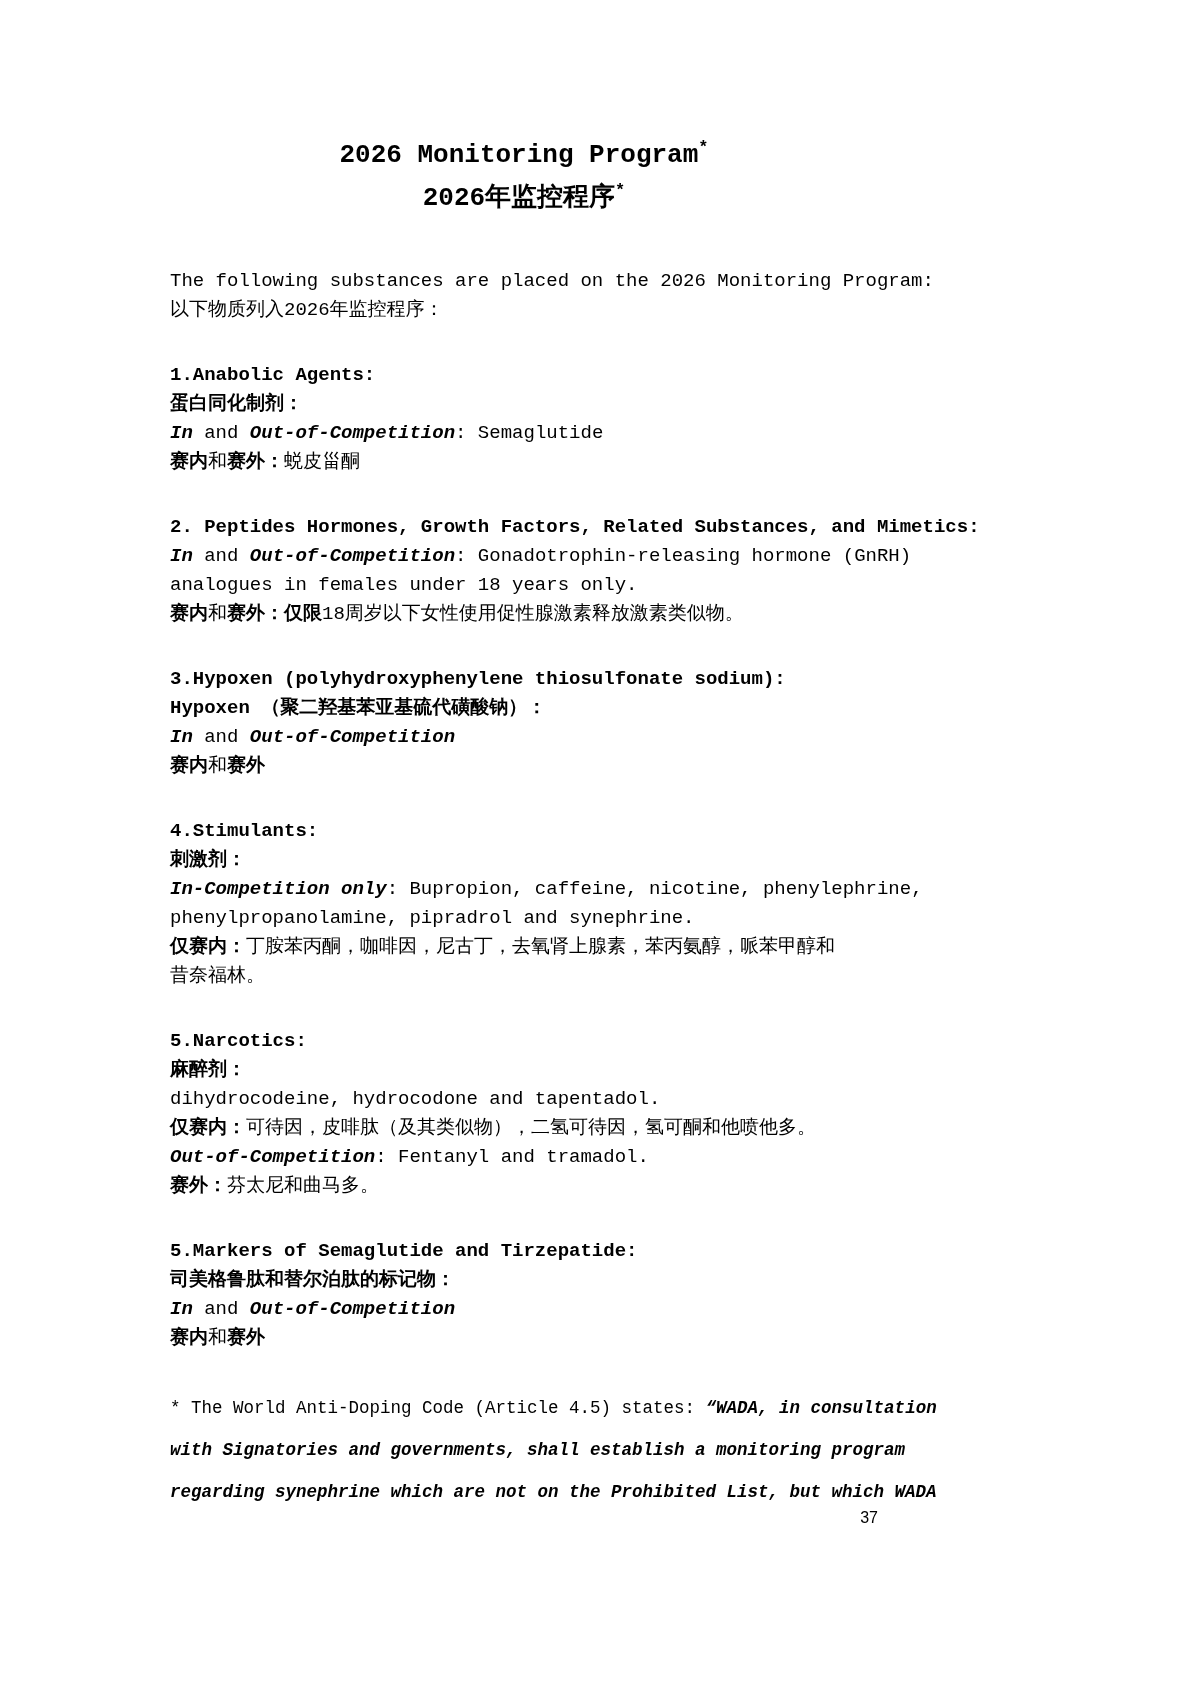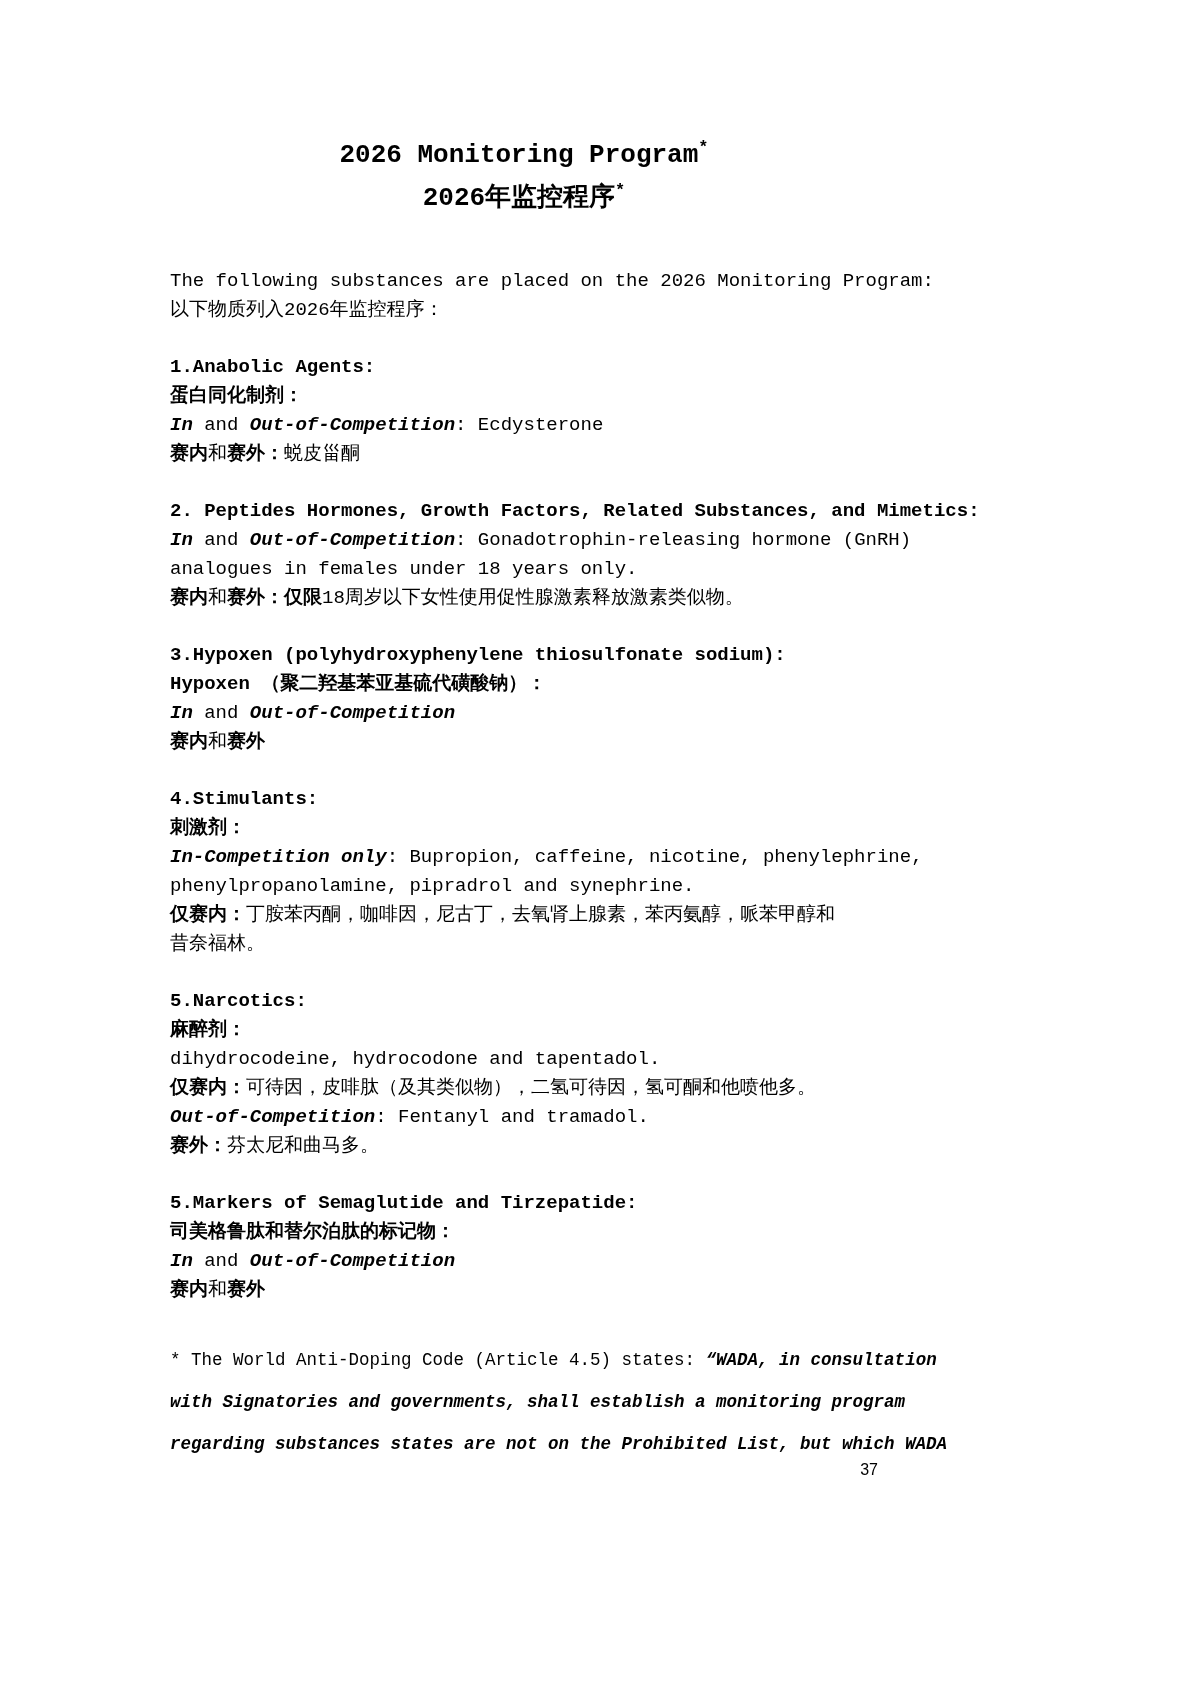--- a/index.html
+++ b/index.html
@@ -28,21 +28,21 @@
   .title-line sup {
     font-size: 17px;
     vertical-align: super;
   }
   .line {
     white-space: pre;
     font-size: 19px;
     line-height: 29px;
   }
   .intro { margin-top: 52px; }
-  .section { margin-top: 28px; }
+  .section { margin-top: 36px; }
   .footnote { margin-top: 34px; }
   .footnote .line {
     font-size: 17.5px;
     line-height: 42px;
   }
   .run.r  { font-weight: 400; font-style: normal; }
   .run.b  { font-weight: 700; font-style: normal; }
   .run.i  { font-weight: 700; font-style: italic; }
   .run.bi { font-weight: 700; font-style: italic; }
   .page-number {
@@ -64,21 +64,21 @@
 
   <div class="intro">
       <div class="line"><span class="run r">The following substances are placed on the 2026 Monitoring Program:</span></div>
       <div class="line"><span class="run r">以下物质列入2026年监控程序：</span></div>
     </div>
 
   <main>
       <section class="section">
         <div class="line"><span class="run b">1.Anabolic Agents:</span></div>
         <div class="line"><span class="run b">蛋白同化制剂：</span></div>
-        <div class="line"><span class="run bi">In</span><span class="run r"> and </span><span class="run bi">Out-of-Competition</span><span class="run r">: Ecdysterone</span></div>
+        <div class="line"><span class="run bi">In</span><span class="run r"> and </span><span class="run bi">Out-of-Competition</span><span class="run r">: Semaglutide</span></div>
         <div class="line"><span class="run b">赛内</span><span class="run r">和</span><span class="run b">赛外：</span><span class="run r">蜕皮甾酮</span></div>
       </section>
       <section class="section">
         <div class="line"><span class="run b">2. Peptides Hormones, Growth Factors, Related Substances, and Mimetics:</span></div>
         <div class="line"><span class="run bi">In</span><span class="run r"> and </span><span class="run bi">Out-of-Competition</span><span class="run r">: Gonadotrophin-releasing hormone (GnRH)</span></div>
         <div class="line"><span class="run r">analogues in females under 18 years only.</span></div>
         <div class="line"><span class="run b">赛内</span><span class="run r">和</span><span class="run b">赛外：</span><span class="run b">仅限</span><span class="run r">18周岁以下女性使用促性腺激素释放激素类似物。</span></div>
       </section>
       <section class="section">
         <div class="line"><span class="run b">3.Hypoxen (polyhydroxyphenylene thiosulfonate sodium):</span></div>
@@ -106,18 +106,18 @@
         <div class="line"><span class="run b">5.Markers of Semaglutide and Tirzepatide:</span></div>
         <div class="line"><span class="run b">司美格鲁肽和替尔泊肽的标记物：</span></div>
         <div class="line"><span class="run bi">In</span><span class="run r"> and </span><span class="run bi">Out-of-Competition</span></div>
         <div class="line"><span class="run b">赛内</span><span class="run r">和</span><span class="run b">赛外</span></div>
       </section>
     </main>
 
   <div class="footnote">
       <div class="line"><span class="run r">* The World Anti-Doping Code (Article 4.5) states: </span><span class="run i">“WADA, in consultation</span></div>
       <div class="line"><span class="run i">with Signatories and governments, shall establish a monitoring program</span></div>
-      <div class="line"><span class="run i">regarding substances states are not on the Prohibited List, but which WADA</span></div>
+      <div class="line"><span class="run i">regarding synephrine which are not on the Prohibited List, but which WADA</span></div>
     </div>
 
   <div class="page-number">37</div>
 
 </div>
 
 </body></html>

